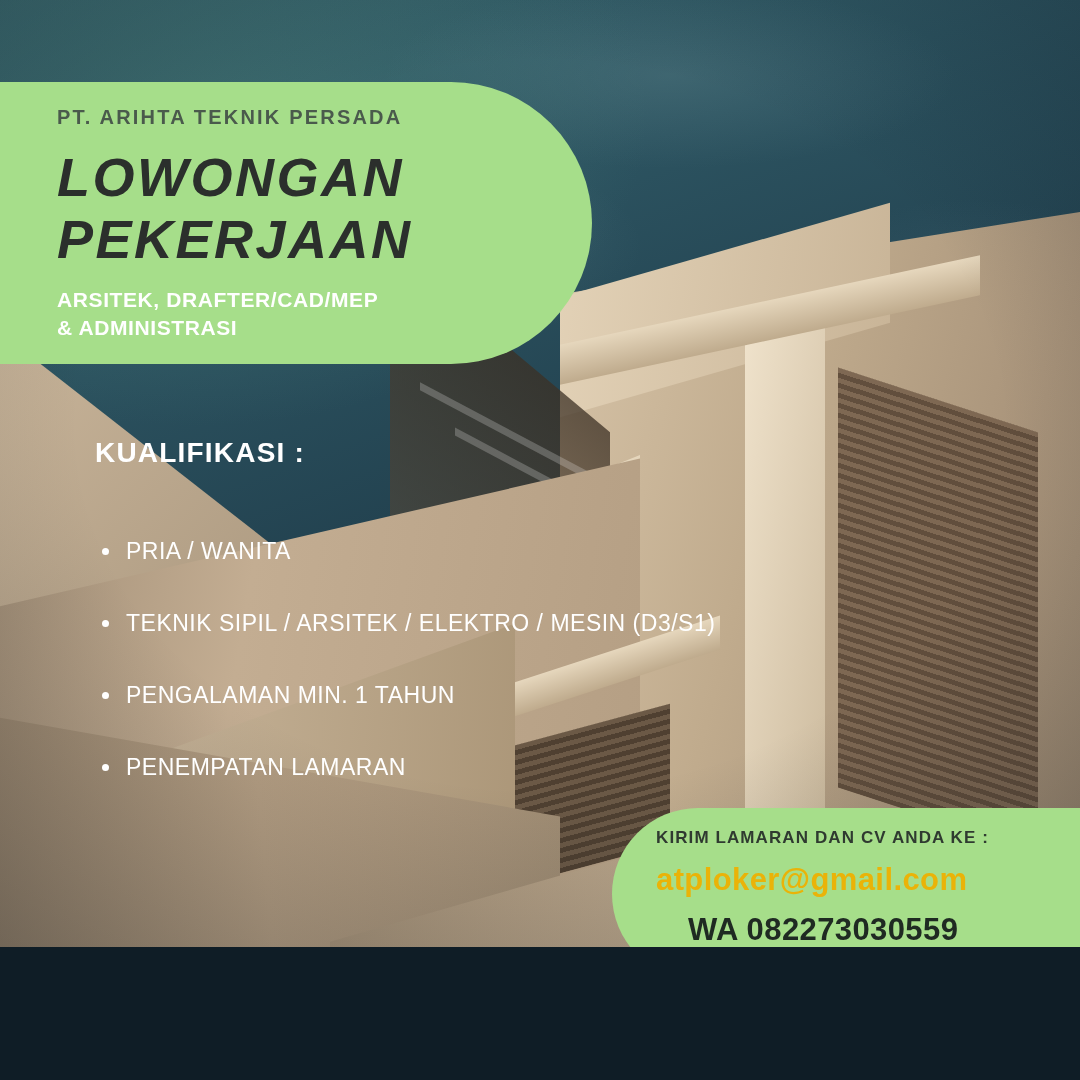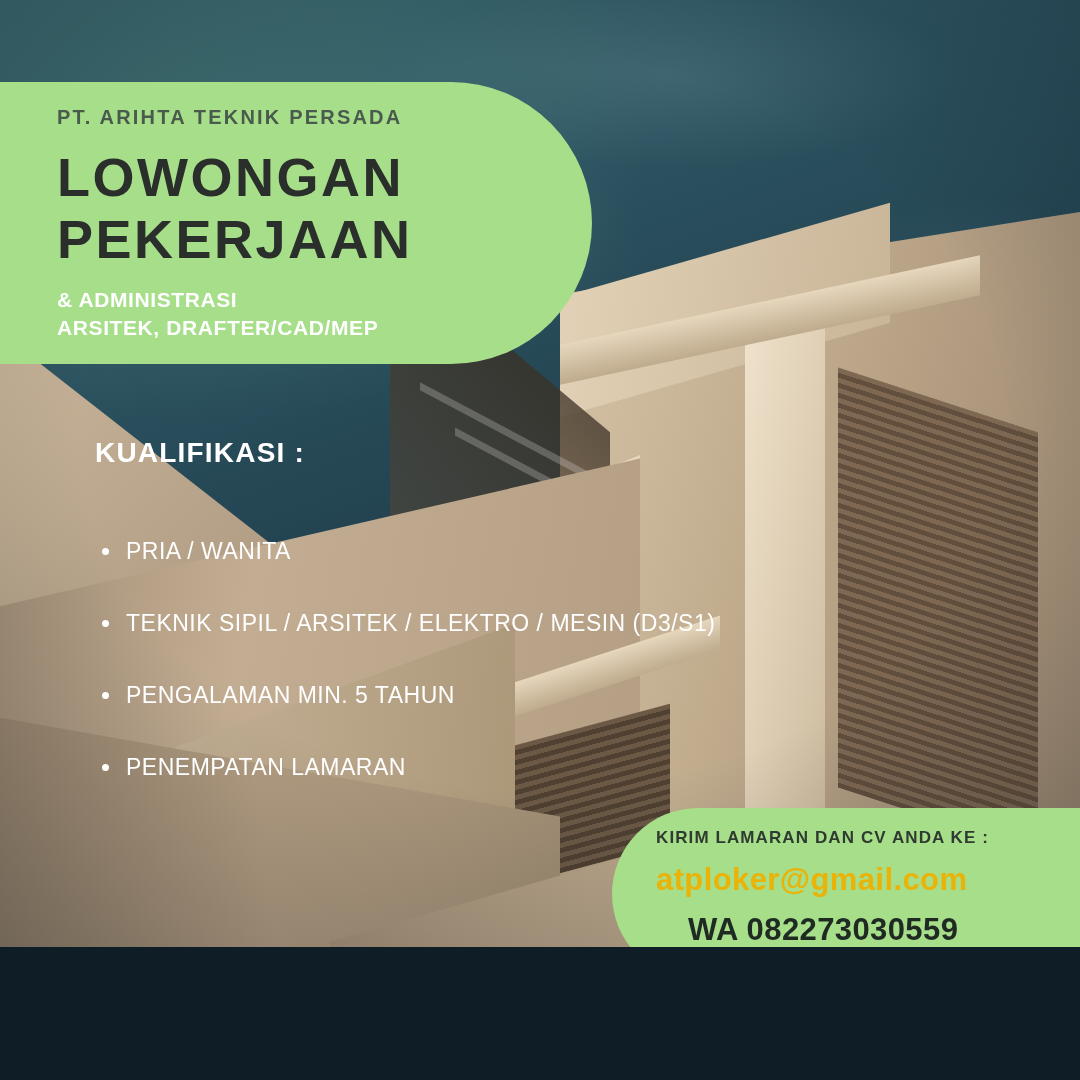--- a/index.html
+++ b/index.html
@@ -128,20 +128,21 @@
 
   
   .company {
     position:absolute; left:57px; top:106px;
     font-size:20px; font-weight:700; letter-spacing:2.2px; color:#4a5a4c;
   }
   .title {
     position:absolute; left:57px; top:146px;
     font-size:54px; font-weight:800; letter-spacing:2.5px; line-height:62px;
     color:#2b2f2c;
+    font-style:italic;
   }
   .subtitle {
     position:absolute; left:57px; top:286px;
     font-size:21px; font-weight:800; letter-spacing:.6px; line-height:28px;
     color:#ffffff;
   }
 
   
   .qual-head {
     position:absolute; left:95px; top:437px;
@@ -213,29 +214,29 @@
   <div class="green-header"></div>
   <div class="green-contact"></div>
   <div class="green-bottom"></div>
 
   <div class="company">PT. ARIHTA TEKNIK PERSADA</div>
   <div class="title">
     <div>LOWONGAN</div>
     <div>PEKERJAAN</div>
   </div>
   <div class="subtitle">
+    <div>ARSITEK, DRAFTER/CAD/MEP</div>
     <div>&amp; ADMINISTRASI</div>
-    <div>ARSITEK, DRAFTER/CAD/MEP</div>
   </div>
 
   <div class="qual-head">KUALIFIKASI :</div>
   <ul class="qual-list">
     <li>PRIA / WANITA</li>
     <li>TEKNIK SIPIL / ARSITEK / ELEKTRO / MESIN (D3/S1)</li>
-    <li>PENGALAMAN MIN. 5 TAHUN</li>
+    <li>PENGALAMAN MIN. 1 TAHUN</li>
     <li>PENEMPATAN LAMARAN</li>
   </ul>
 
   <div class="contact-label">KIRIM LAMARAN DAN CV ANDA KE :</div>
   <div class="contact-email">atploker@gmail.com</div>
   <div class="contact-wa">WA 082273030559</div>
 
 </div>
 
 </body></html>

